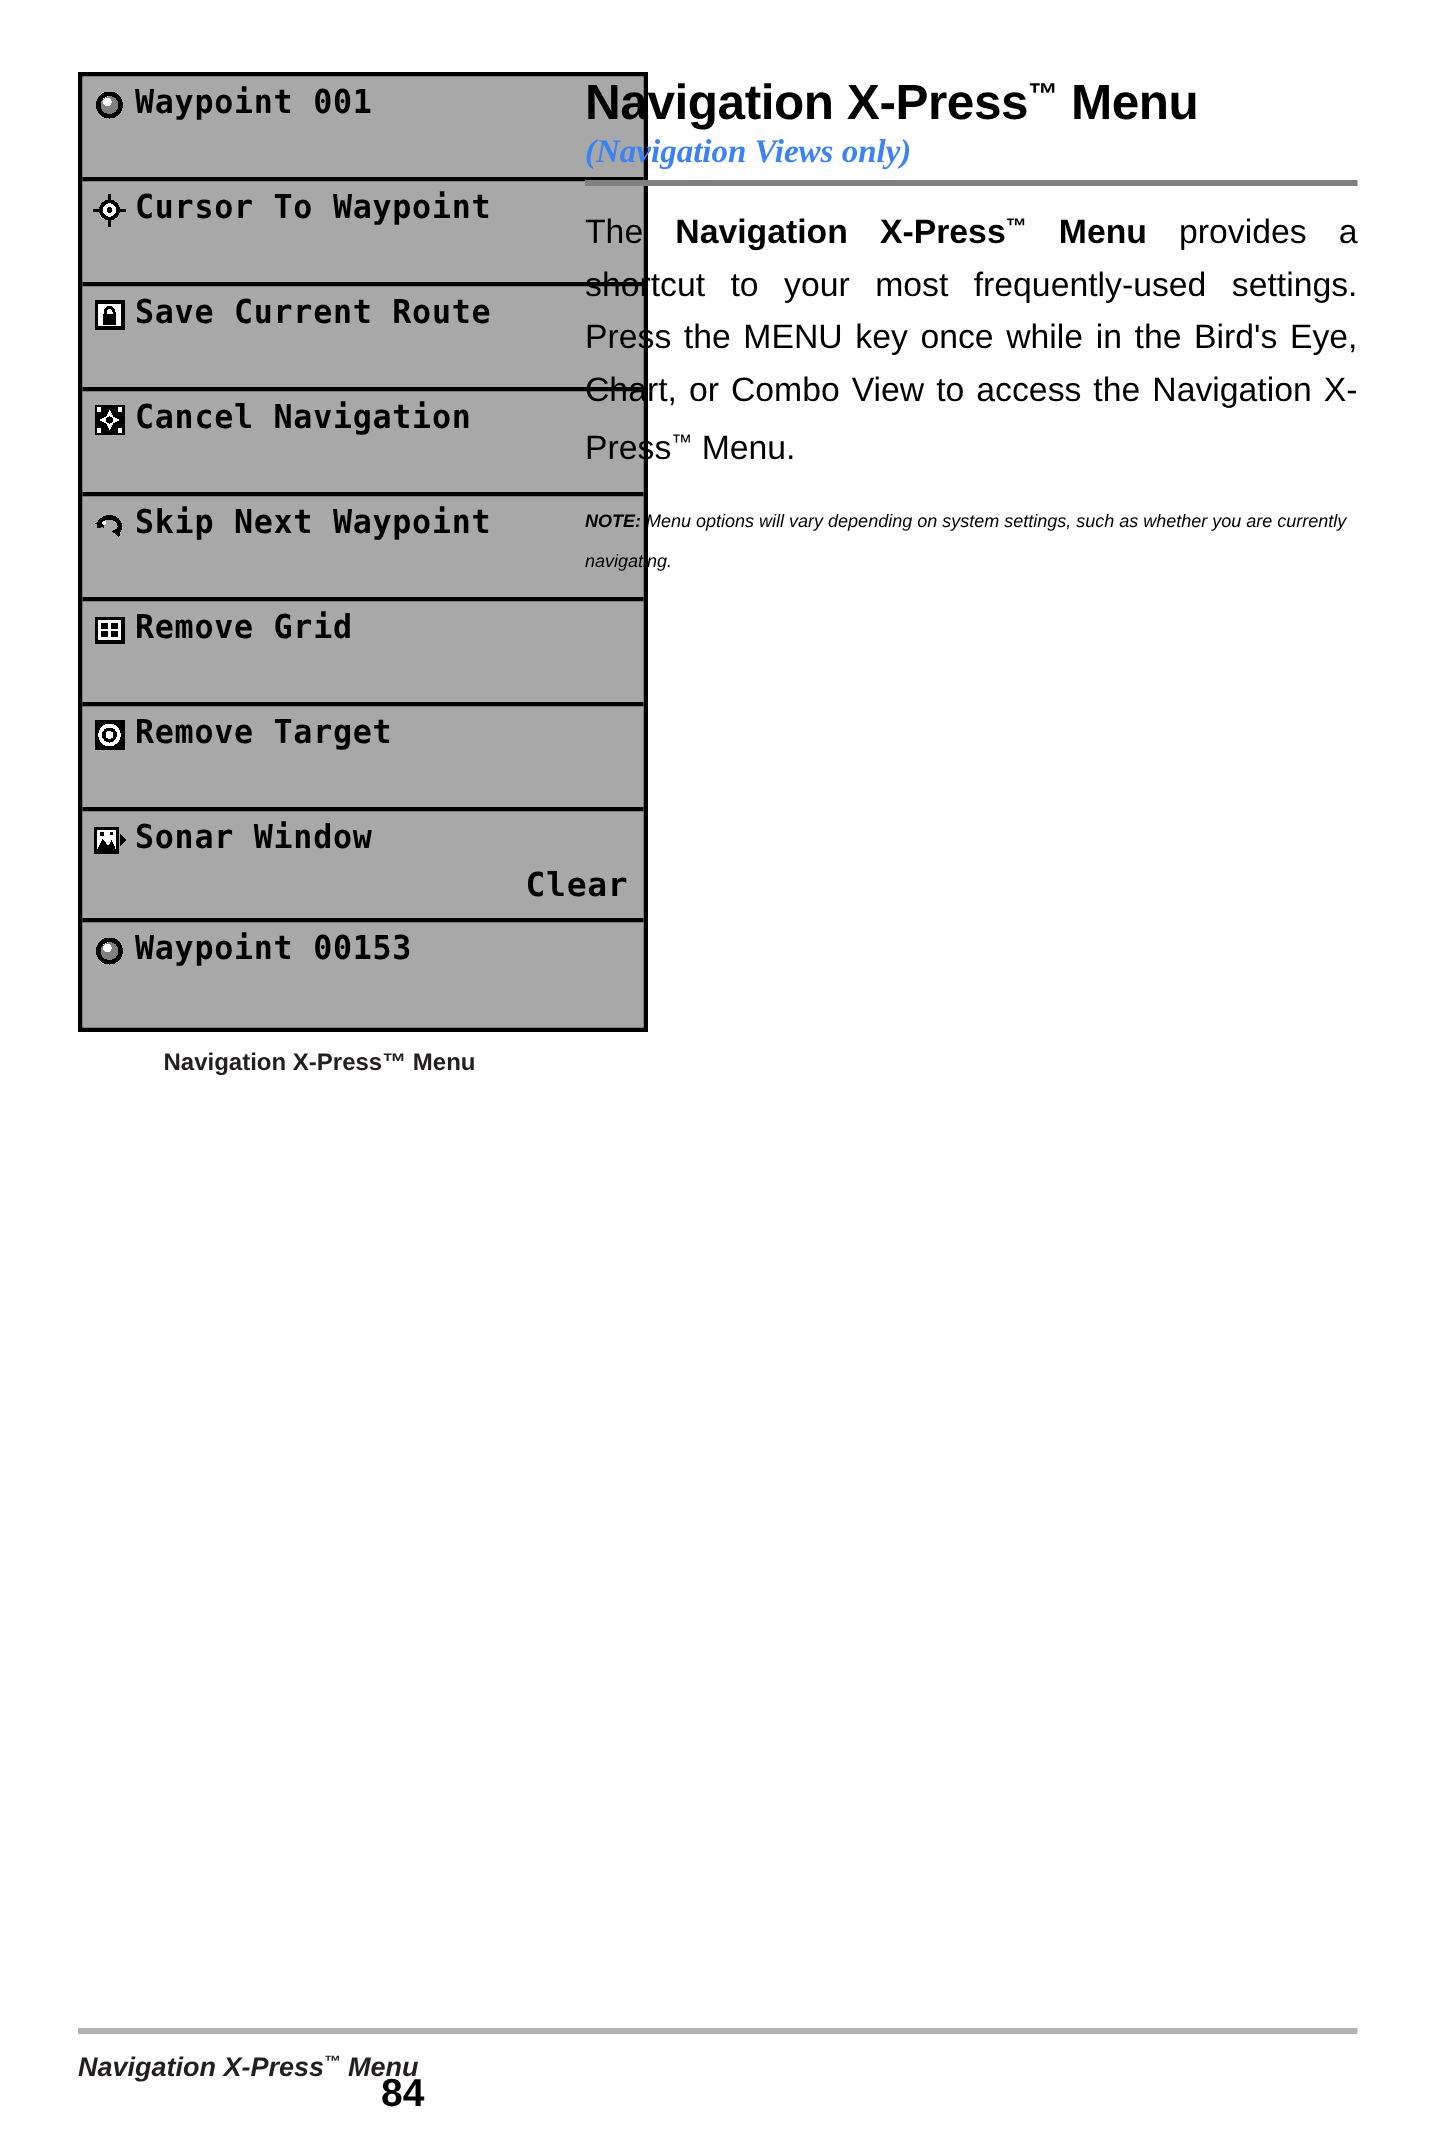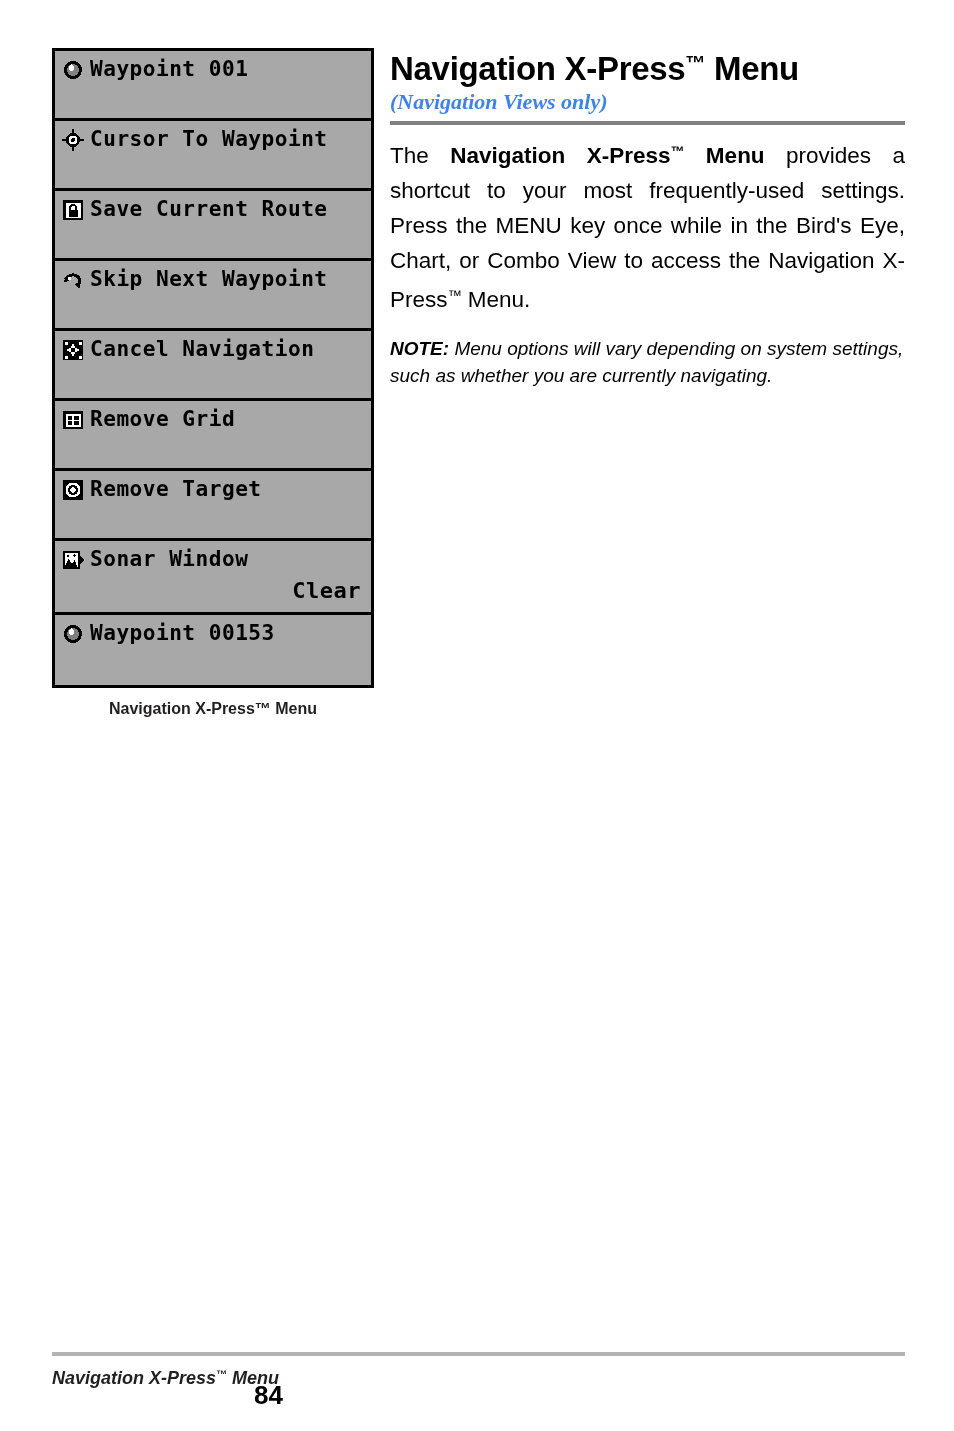--- a/index.html
+++ b/index.html
@@ -28,21 +28,21 @@
   .figure {
     position: absolute;
     left: 52px;
     top: 48px;
     width: 322px;
   }
   .lcd {
     border: 3px solid #000000;
     background: #a8a8a8;
     box-sizing: border-box;
-    width: 322px;
+    width: 380px;
   }
   .lcd-row {
     position: relative;
     background: #a8a8a8;
     border-bottom: 3px solid #000000;
     box-sizing: border-box;
     height: 70px;
     padding: 5px 4px 0 6px;
   }
   .lcd-row:last-child {
@@ -143,21 +143,21 @@
     text-align: justify;
     text-justify: inter-word;
     color: #000000;
   }
   .body-text b { font-weight: bold; }
   .body-text .tm { font-size: 14px; vertical-align: 7px; }
   .note {
     margin: 18px 0 0 0;
     font-family: "Liberation Sans", sans-serif;
     font-style: italic;
-    font-size: 19px;
+    font-size: 12px;
     line-height: 27px;
     color: #000000;
   }
   .note b { font-weight: bold; font-style: italic; }
 
   
   .footer {
     position: absolute;
     left: 52px;
     top: 1352px;
@@ -238,33 +238,20 @@
           <div class="row-line">
             <span style="flex: 0 0 24px;">
               <svg class="icon" viewBox="0 0 24 24" xmlns="http://www.w3.org/2000/svg" shape-rendering="crispEdges">
                 <rect x="2" y="2" width="20" height="20" fill="#000"></rect>
                 <rect x="4.5" y="4.5" width="15" height="15" fill="#ffffff"></rect>
                 <path d="M9 12 v-2 a3 3 0 0 1 6 0 v2" fill="none" stroke="#000" stroke-width="2"></path>
                 <rect x="7.5" y="11.5" width="9" height="7" fill="#000"></rect>
               </svg>
             </span>
             <span class="row-label">Save Current Route</span>
-          </div>
-        </div>
-        <div class="lcd-row">
-          <div class="row-line">
-            <span style="flex: 0 0 24px;">
-              <svg class="icon" viewBox="0 0 24 24" xmlns="http://www.w3.org/2000/svg" shape-rendering="crispEdges">
-                <path d="M5 14 a7 6 0 1 1 12 3" fill="none" stroke="#000" stroke-width="3" stroke-linecap="butt"></path>
-                <path d="M18.5 20.5 L13.5 16 L19.5 13.5 z" fill="#000"></path>
-                <path d="M2.5 11 L8 7.5 L8.5 14 z" fill="#000"></path>
-                <circle cx="8.5" cy="10.5" r="1.4" fill="#ffffff"></circle>
-              </svg>
-            </span>
-            <span class="row-label">Skip Next Waypoint</span>
           </div>
         </div>
         <div class="lcd-row">
           <div class="row-line">
             <span style="flex: 0 0 24px;">
               <svg class="icon" viewBox="0 0 24 24" xmlns="http://www.w3.org/2000/svg" shape-rendering="crispEdges">
                 <rect x="2" y="2" width="20" height="20" fill="#000"></rect>
                 <path d="M12 5 L15.5 12 L12 19 L8.5 12 z" fill="#ffffff"></path>
                 <path d="M5 12 L12 8.5 L19 12 L12 15.5 z" fill="#ffffff"></path>
                 <circle cx="12" cy="12" r="2.4" fill="#000"></circle>
@@ -274,20 +261,33 @@
                 <rect x="17.5" y="17.5" width="3" height="3" fill="#ffffff"></rect>
               </svg>
             </span>
             <span class="row-label">Cancel Navigation</span>
           </div>
         </div>
         <div class="lcd-row">
           <div class="row-line">
             <span style="flex: 0 0 24px;">
               <svg class="icon" viewBox="0 0 24 24" xmlns="http://www.w3.org/2000/svg" shape-rendering="crispEdges">
+                <path d="M5 14 a7 6 0 1 1 12 3" fill="none" stroke="#000" stroke-width="3" stroke-linecap="butt"></path>
+                <path d="M18.5 20.5 L13.5 16 L19.5 13.5 z" fill="#000"></path>
+                <path d="M2.5 11 L8 7.5 L8.5 14 z" fill="#000"></path>
+                <circle cx="8.5" cy="10.5" r="1.4" fill="#ffffff"></circle>
+              </svg>
+            </span>
+            <span class="row-label">Skip Next Waypoint</span>
+          </div>
+        </div>
+        <div class="lcd-row">
+          <div class="row-line">
+            <span style="flex: 0 0 24px;">
+              <svg class="icon" viewBox="0 0 24 24" xmlns="http://www.w3.org/2000/svg" shape-rendering="crispEdges">
                 <rect x="2" y="3" width="20" height="18" fill="#000"></rect>
                 <rect x="4.5" y="5.5" width="15" height="13" fill="#ffffff"></rect>
                 <rect x="6.5" y="7.5" width="4.5" height="4" fill="#000"></rect>
                 <rect x="13" y="7.5" width="4.5" height="4" fill="#000"></rect>
                 <rect x="6.5" y="12.5" width="4.5" height="4" fill="#000"></rect>
                 <rect x="13" y="12.5" width="4.5" height="4" fill="#000"></rect>
               </svg>
             </span>
             <span class="row-label">Remove Grid</span>
           </div>

